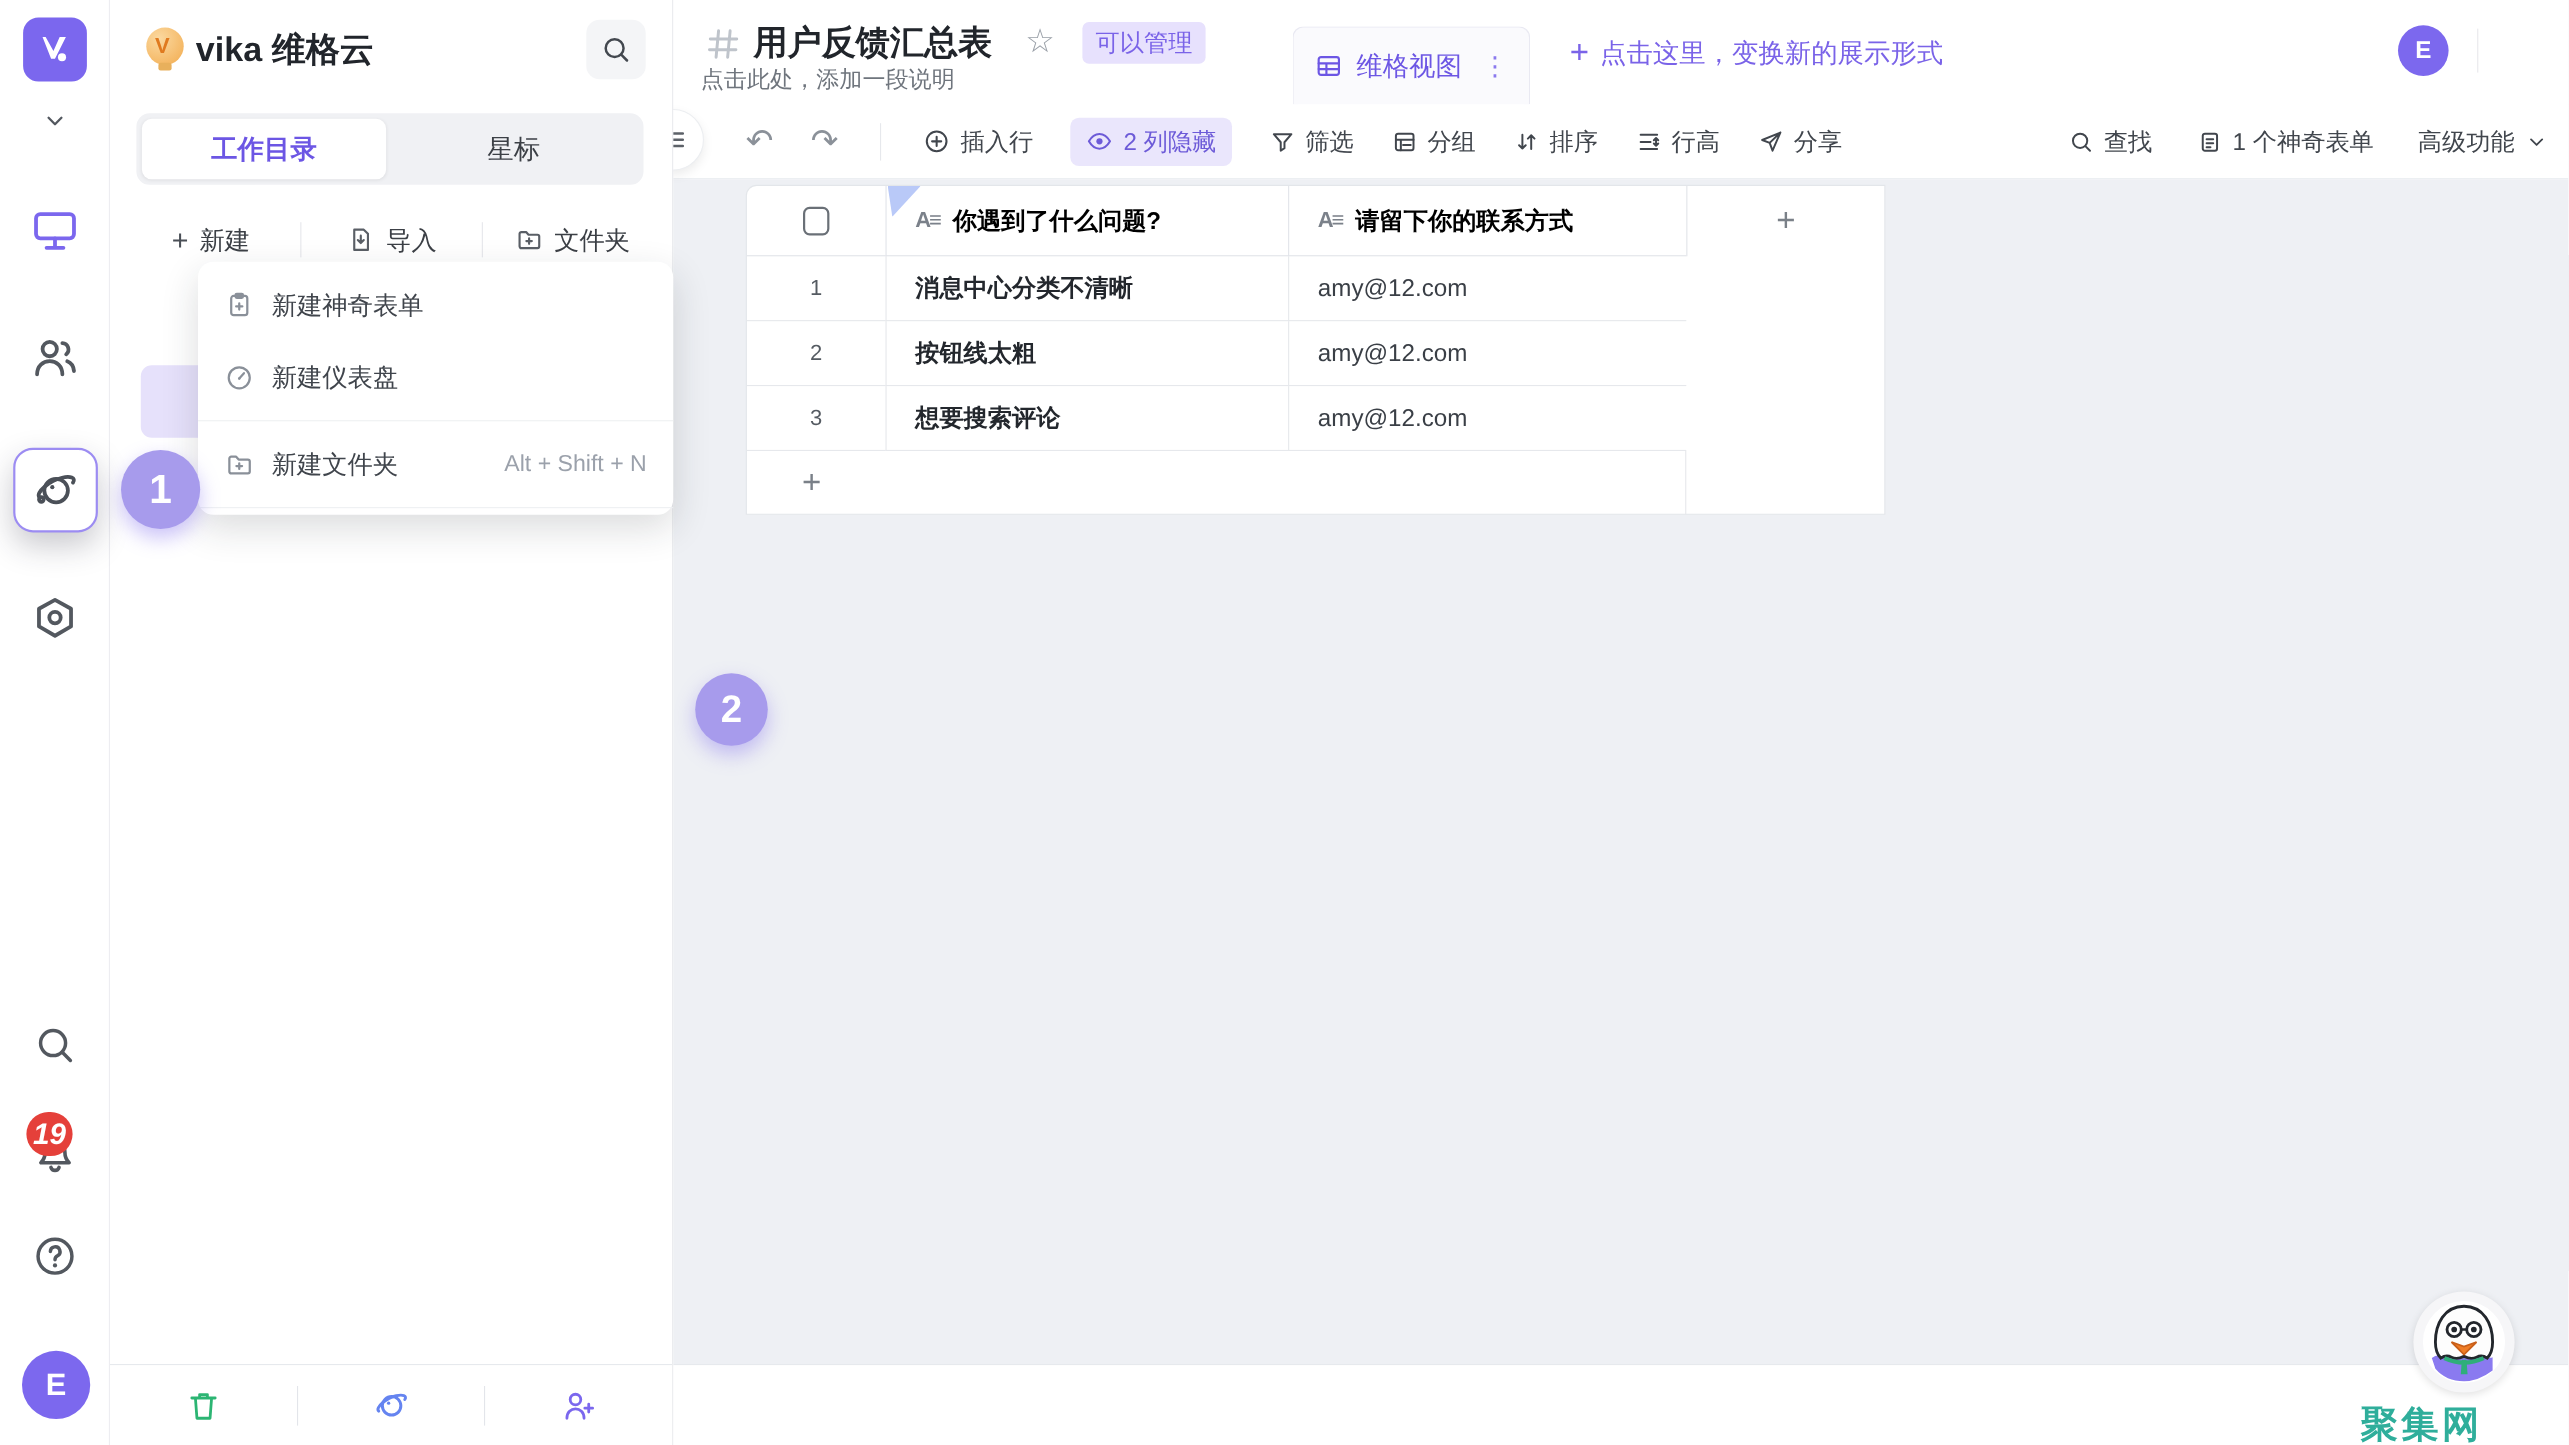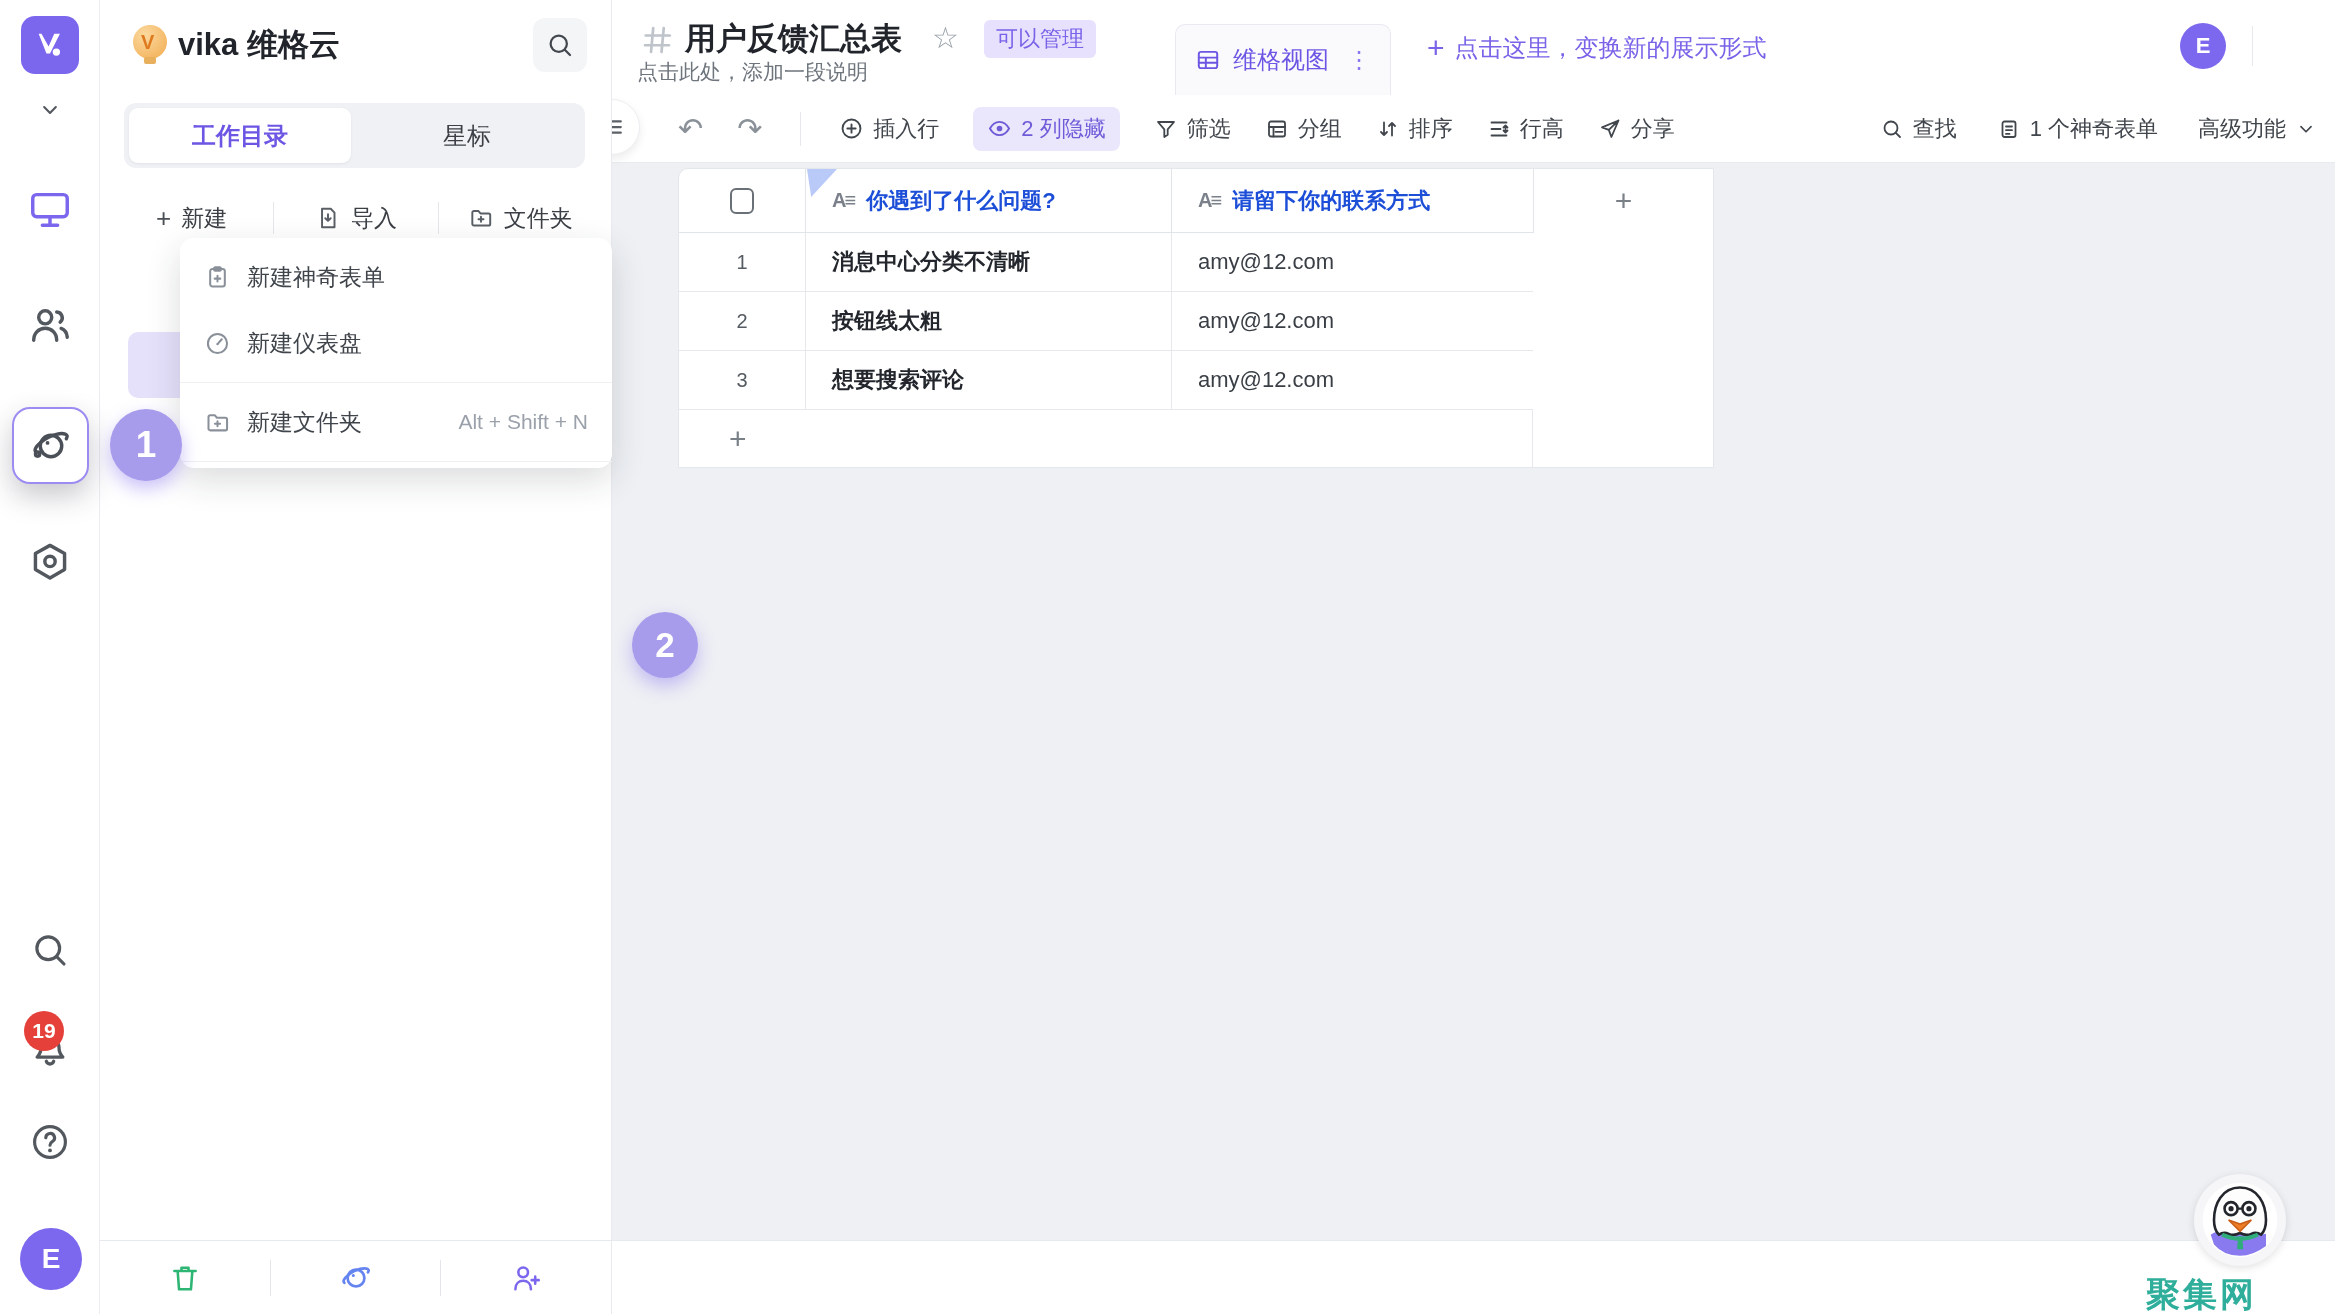--- a/index.html
+++ b/index.html
@@ -9,21 +9,21 @@
 
   svg { display:block; }
   .stroke { fill:none; stroke:currentColor; stroke-width:1.8; stroke-linecap:round; stroke-linejoin:round; }
 
   
   .rail { position:absolute; left:0; top:0; width:100px; height:1314px; background:#fff; border-right:1px solid #ededf1; z-index:15; }
   .rail-item { position:absolute; left:0; width:100px; display:flex; justify-content:center; color:#53585f; }
   .logo { position:absolute; left:21px; top:16px; width:58px; height:58px; border-radius:14px; background:#7b67ee; display:flex; align-items:center; justify-content:center; }
   .planet-box { position:absolute; left:12px; top:407px; width:77px; height:77px; border-radius:18px; background:#fff; border:2px solid #9c8cf2; box-shadow:0 12px 28px rgba(40,40,60,.25); display:flex; align-items:center; justify-content:center; color:#4b5058; }
   .bell-wrap { position:relative; }
-  .bell-badge { position:absolute; left:24px; top:-14px; min-width:40px; height:40px; padding:0 6px; border-radius:20px; background:#e5403a; color:#fff; font-size:21px; font-weight:bold; display:flex; align-items:center; justify-content:center; }
+  .bell-badge { position:absolute; left:24px; top:-14px; min-width:40px; height:40px; padding:0 6px; border-radius:20px; background:#e5403a; color:#fff; font-size:27px; font-weight:bold; display:flex; align-items:center; justify-content:center;font-style:italic; }
   .rail-avatar { position:absolute; left:20px; top:1228px; width:62px; height:62px; border-radius:50%; background:#7c68ee; color:#fff; font-size:28px; font-weight:bold; display:flex; align-items:center; justify-content:center; }
 
   
   .sidebar { position:absolute; left:100px; top:0; width:512px; height:1314px; background:#fff; border-right:1px solid #e9eaee; z-index:10; }
   .s-header { position:absolute; left:0; top:0; width:100%; height:95px; }
   .bulb { position:absolute; left:33px; top:25px; width:34px; height:40px; }
   .bulb .glass { position:absolute; left:0; top:0; width:34px; height:34px; border-radius:50%; background:radial-gradient(circle at 35% 30%, #fbd9a0, #f2ab4e); }
   .bulb .vmark { position:absolute; left:8px; top:6px; color:#e07a1f; font-size:20px; font-weight:bold; }
   .bulb .base { position:absolute; left:11px; top:32px; width:12px; height:7px; background:#e8b05c; border-radius:2px; }
   .ws-title { position:absolute; left:78px; top:24px; font-size:31px; font-weight:bold; color:#21252b; }
@@ -85,21 +85,21 @@
   .main-footer { position:absolute; left:0; top:1240px; width:100%; height:74px; background:#fff; border-top:1px solid #e6e9ed; }
 
   
   .grid { position:absolute; left:66px; top:5px; width:1036px; height:300px; background:#fff; border:1px solid #e3e6ea; border-radius:10px 0 0 0; }
   .g-header { position:absolute; left:0; top:0; height:64px; display:flex; }
   .g-hcell { display:flex; align-items:center; border-bottom:1px solid #e1e4e9; }
   .hc-check { width:126px; justify-content:center; }
   .hc-col1 { width:366px; border-left:1px solid #e1e4e9; padding-left:26px; gap:12px; position:relative; }
   .hc-col2 { width:362px; border-left:1px solid #e1e4e9; padding-left:26px; gap:12px; }
   .hc-add { width:180px; border-left:1px solid #e1e4e9; border-bottom:none; justify-content:center; color:#7a8088; font-size:30px; }
-  .h-label { font-size:22px; font-weight:bold; color:#1d4ed8; }
+  .h-label { font-size:22px; font-weight:bold; color:#000000; }
   .field-icon { font-size:20px; font-weight:bold; color:#7b818a; letter-spacing:-2px; }
   .checkbox { width:24px; height:26px; border:2.5px solid #6a7077; border-radius:6px; background:#fff; }
   .freeze-tri { position:absolute; left:1px; top:0; width:30px; height:28px; background:#b9c9f8; clip-path:polygon(0 0,100% 0,14% 100%); }
   .g-row { position:absolute; left:0; display:flex; height:59px; }
   .g-cell { display:flex; align-items:center; border-bottom:1px solid #e6e8ec; }
   .rc-num { width:126px; justify-content:center; font-size:20px; color:#555b62; }
   .rc-prob { width:366px; border-left:1px solid #e6e8ec; padding-left:26px; font-size:22px; font-weight:bold; color:#23272d; }
   .rc-mail { width:362px; border-left:1px solid #e6e8ec; padding-left:26px; font-size:22px; color:#3a3f46; }
   .g-addrow { position:absolute; left:0; top:241px; width:854px; height:58px; display:flex; align-items:center; border-right:1px solid #e6e8ec; }
   .g-addrow .plus-glyph { margin-left:50px; font-size:30px; color:#7a8088; }

